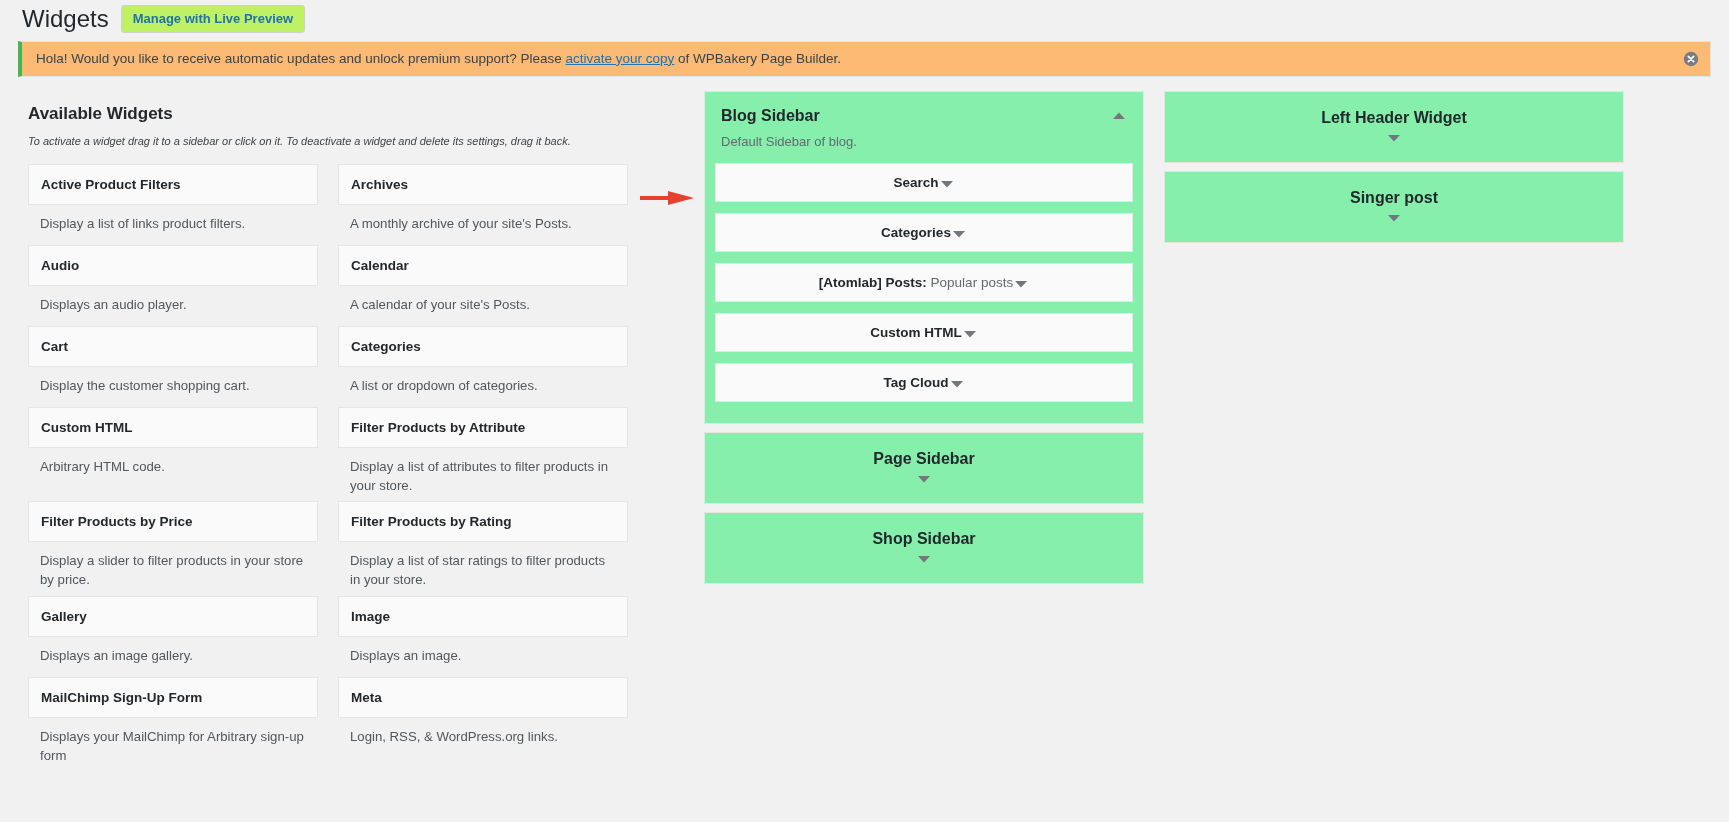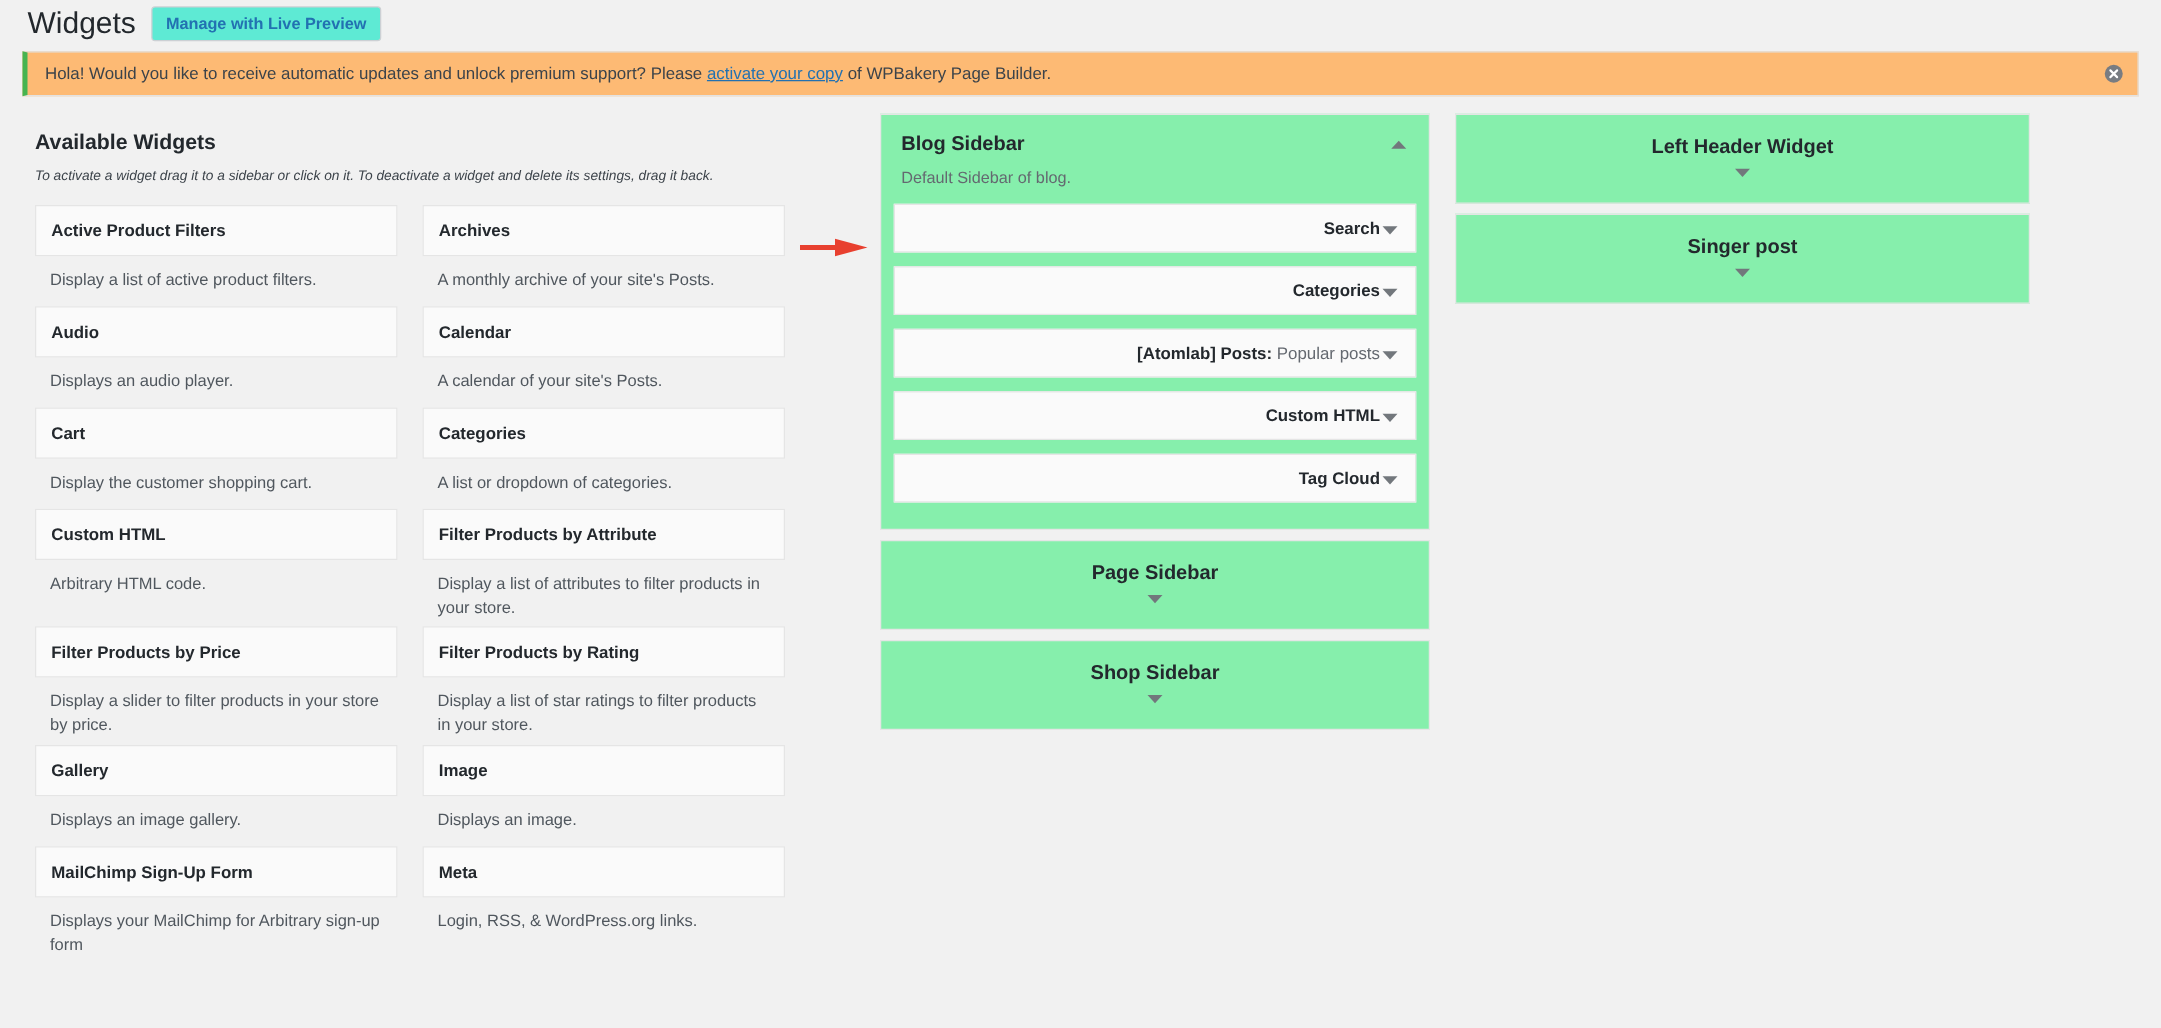--- a/index.html
+++ b/index.html
@@ -22,21 +22,21 @@
   .page-title {
     font-size: 24px;
     font-weight: 400;
     color: #23282d;
     line-height: 1.3;
     margin: 0 12px 0 0;
     white-space: nowrap;
   }
   .live-preview-btn {
     display: inline-block;
-    background: #5eead4;
+    background: #bef264;
     border: 1px solid #ccd0d4;
     border-radius: 3px;
     color: #2271b1;
     font-size: 13px;
     font-weight: bold;
     line-height: 1;
     padding: 6px 11px 7px 11px;
     cursor: pointer;
     white-space: nowrap;
   }
@@ -173,21 +173,21 @@
     margin-top: 2px;
   }
 
   .widget-rows { padding: 0 10px; }
   .sb-widget {
     background: #fafafa;
     border: 1px solid #e5e5e5;
     height: 39px;
     display: flex;
     align-items: center;
-    justify-content: flex-end;
+    justify-content: center;
     padding: 0 12px;
     margin-bottom: 11px;
     cursor: move;
   }
   .sb-widget-title {
     font-size: 13.5px;
     font-weight: bold;
     color: #23282d;
   }
   .sb-widget-title .sub {
@@ -220,21 +220,21 @@
 <div class="columns">
 
   <div class="col-available">
     <h2 class="section-title">Available Widgets</h2>
     <p class="section-desc">To activate a widget drag it to a sidebar or click on it. To deactivate a widget and delete its settings, drag it back.</p>
     <div class="widget-grid" id="widget-grid">
         <div class="widget-cell">
           <div class="widget-card">
             <span class="widget-card-title">Active Product Filters</span>
           </div>
-          <div class="widget-desc">Display a list of active product filters.</div>
+          <div class="widget-desc">Display a list of links product filters.</div>
         </div>
         <div class="widget-cell">
           <div class="widget-card">
             <span class="widget-card-title">Archives</span>
           </div>
           <div class="widget-desc">A monthly archive of your site's Posts.</div>
         </div>
         <div class="widget-cell">
           <div class="widget-card">
             <span class="widget-card-title">Audio</span>

